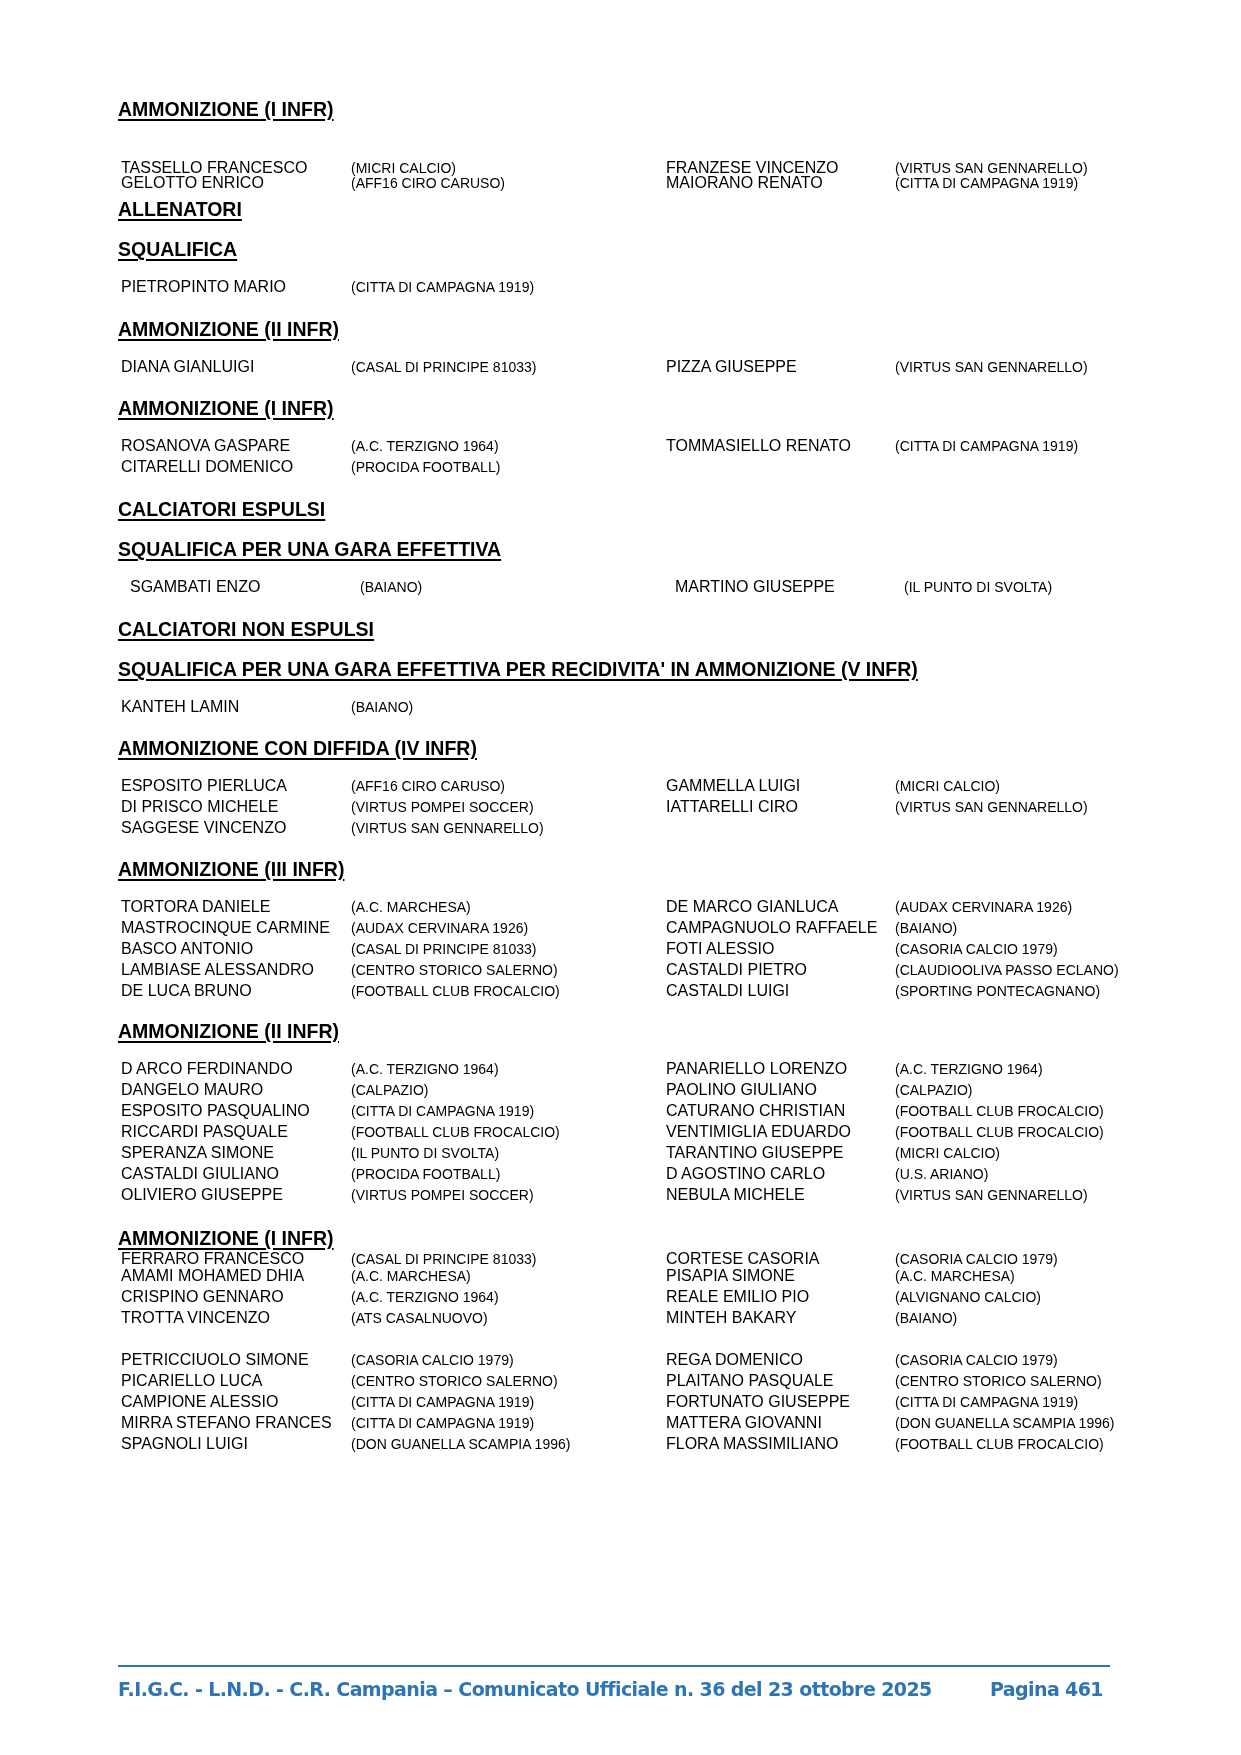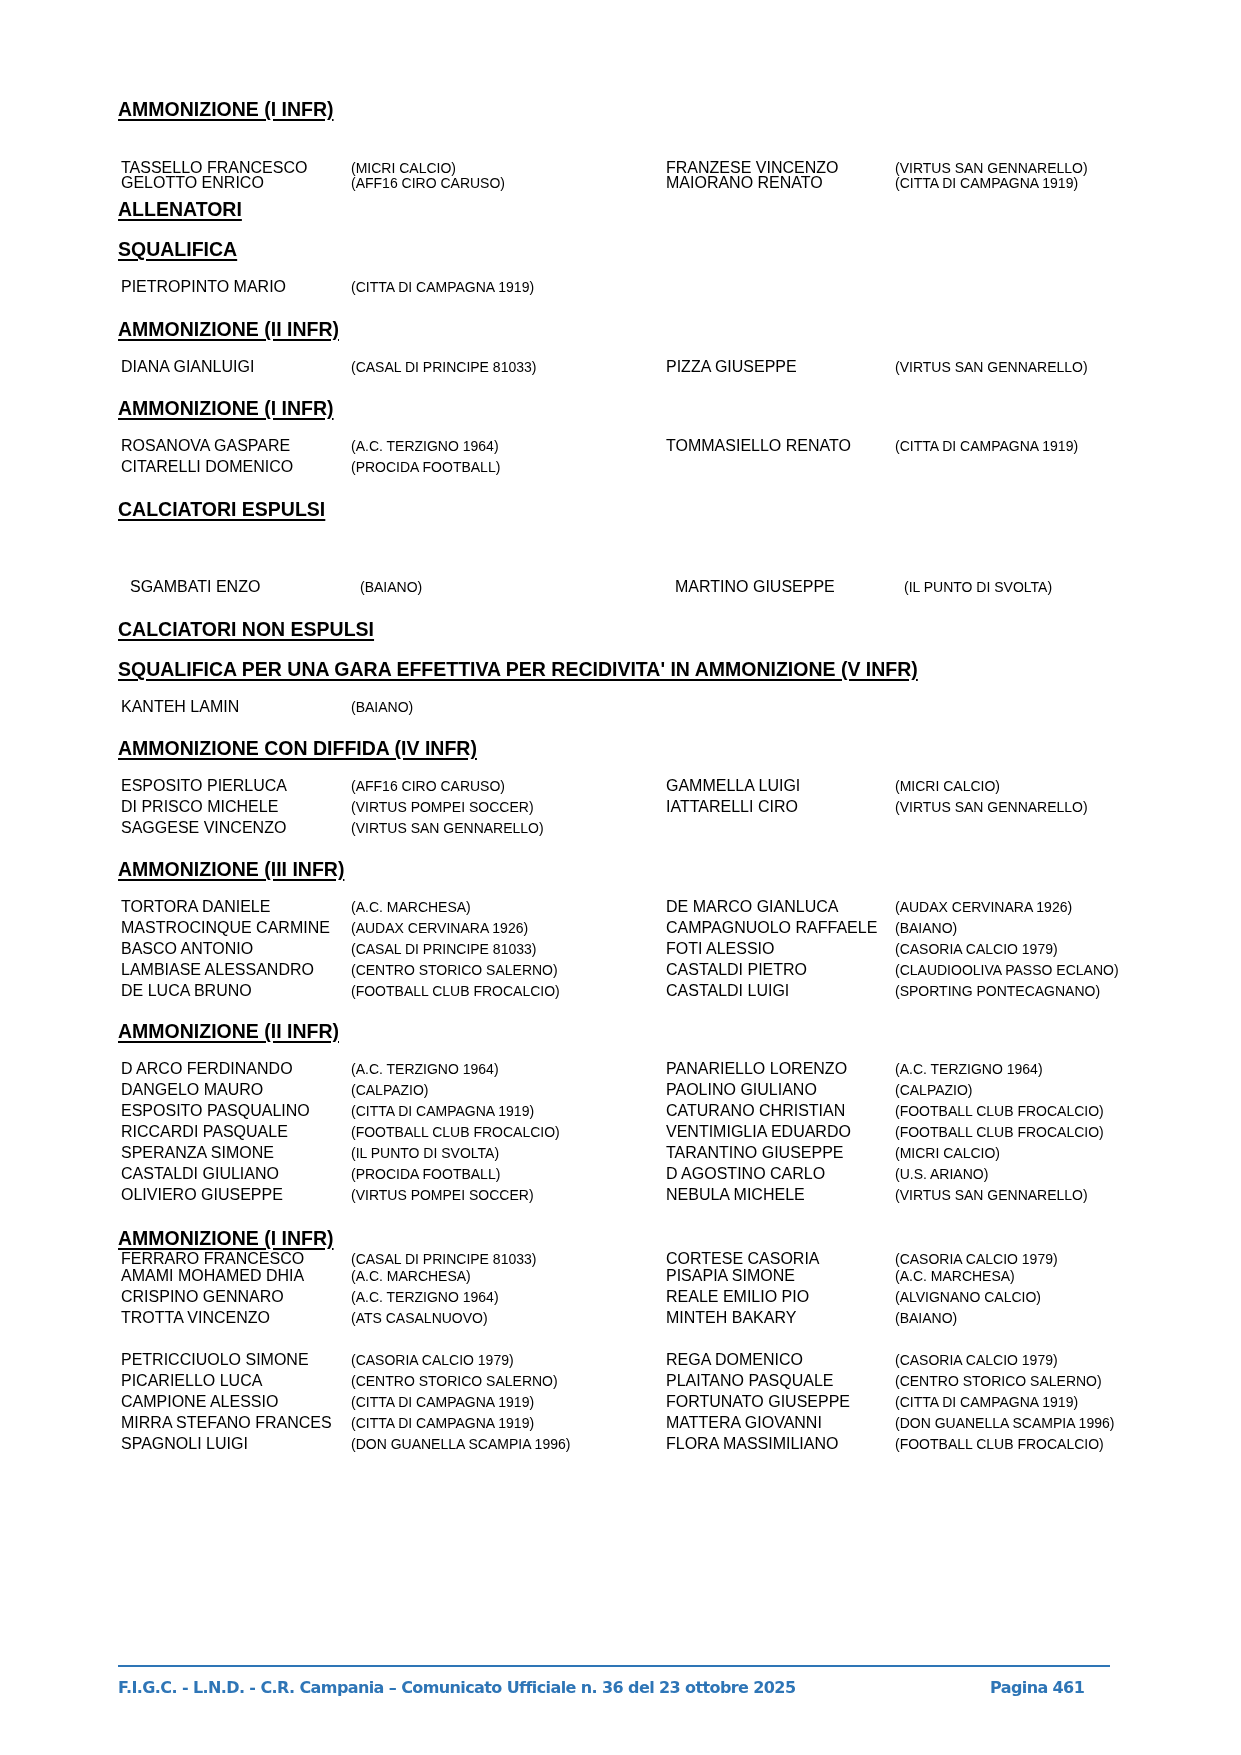--- a/index.html
+++ b/index.html
@@ -10,21 +10,21 @@
              text-decoration: underline; text-underline-offset: 3px; text-decoration-thickness: 2px;
              white-space: nowrap; letter-spacing: 0px; }
   .row { position: absolute; height: 23px; font-size: 16px; white-space: nowrap; }
   .cell { position: absolute; top: 0; white-space: nowrap; }
   .name1 { left: 121px; }
   .team1 { left: 351px; font-size: 14px; top: 1px; }
   .name2 { left: 666px; }
   .team2 { left: 895px; font-size: 14px; top: 1px; }
   .footer-line { position: absolute; left: 118px; top: 1665px; width: 992px; height: 2px; background: #2e75b6; }
   .footer-text { position: absolute; top: 1678px; font-family: "DejaVu Sans", sans-serif; font-weight: bold;
-                 font-size: 16px; color: #2e75b6; white-space: nowrap; letter-spacing: -0.6px; }
+                 font-size: 19px; color: #2e75b6; white-space: nowrap; letter-spacing: -0.6px; }
   .footer-left { left: 118px; }
   .footer-right { left: 990px; }
 </style>
 </head>
 <body>
 
 <div class="page" id="page">
     <div class="heading" style="top: 98px;">AMMONIZIONE (I INFR)</div>
     <div class="row" style="top: 138px; left: 0px; width: 1241px; margin-top: 36px;">
       <span class="cell name1">GELOTTO ENRICO</span>
@@ -56,20 +56,21 @@
       <span class="cell name1">ROSANOVA GASPARE</span>
       <span class="cell team1">(A.C. TERZIGNO 1964)</span>
       <span class="cell name2">TOMMASIELLO RENATO</span>
       <span class="cell team2">(CITTA DI CAMPAGNA 1919)</span>
     </div>
     <div class="row" style="top: 458px; left: 0px; width: 1241px;">
       <span class="cell name1">CITARELLI DOMENICO</span>
       <span class="cell team1">(PROCIDA FOOTBALL)</span>
     </div>
     <div class="heading" style="top: 498px;">CALCIATORI ESPULSI</div>
+    <div class="heading" style="top: 538px;">SQUALIFICA PER UNA GARA EFFETTIVA</div>
     <div class="row" style="top: 578px; left: 0px; width: 1241px; margin-left: 9px;">
       <span class="cell name1">SGAMBATI ENZO</span>
       <span class="cell team1">(BAIANO)</span>
       <span class="cell name2">MARTINO GIUSEPPE</span>
       <span class="cell team2">(IL PUNTO DI SVOLTA)</span>
     </div>
     <div class="heading" style="top: 618px;">CALCIATORI NON ESPULSI</div>
     <div class="heading" style="top: 658px;">SQUALIFICA PER UNA GARA EFFETTIVA PER RECIDIVITA' IN AMMONIZIONE (V INFR)</div>
     <div class="row" style="top: 698px; left: 0px; width: 1241px;">
       <span class="cell name1">KANTEH LAMIN</span>

